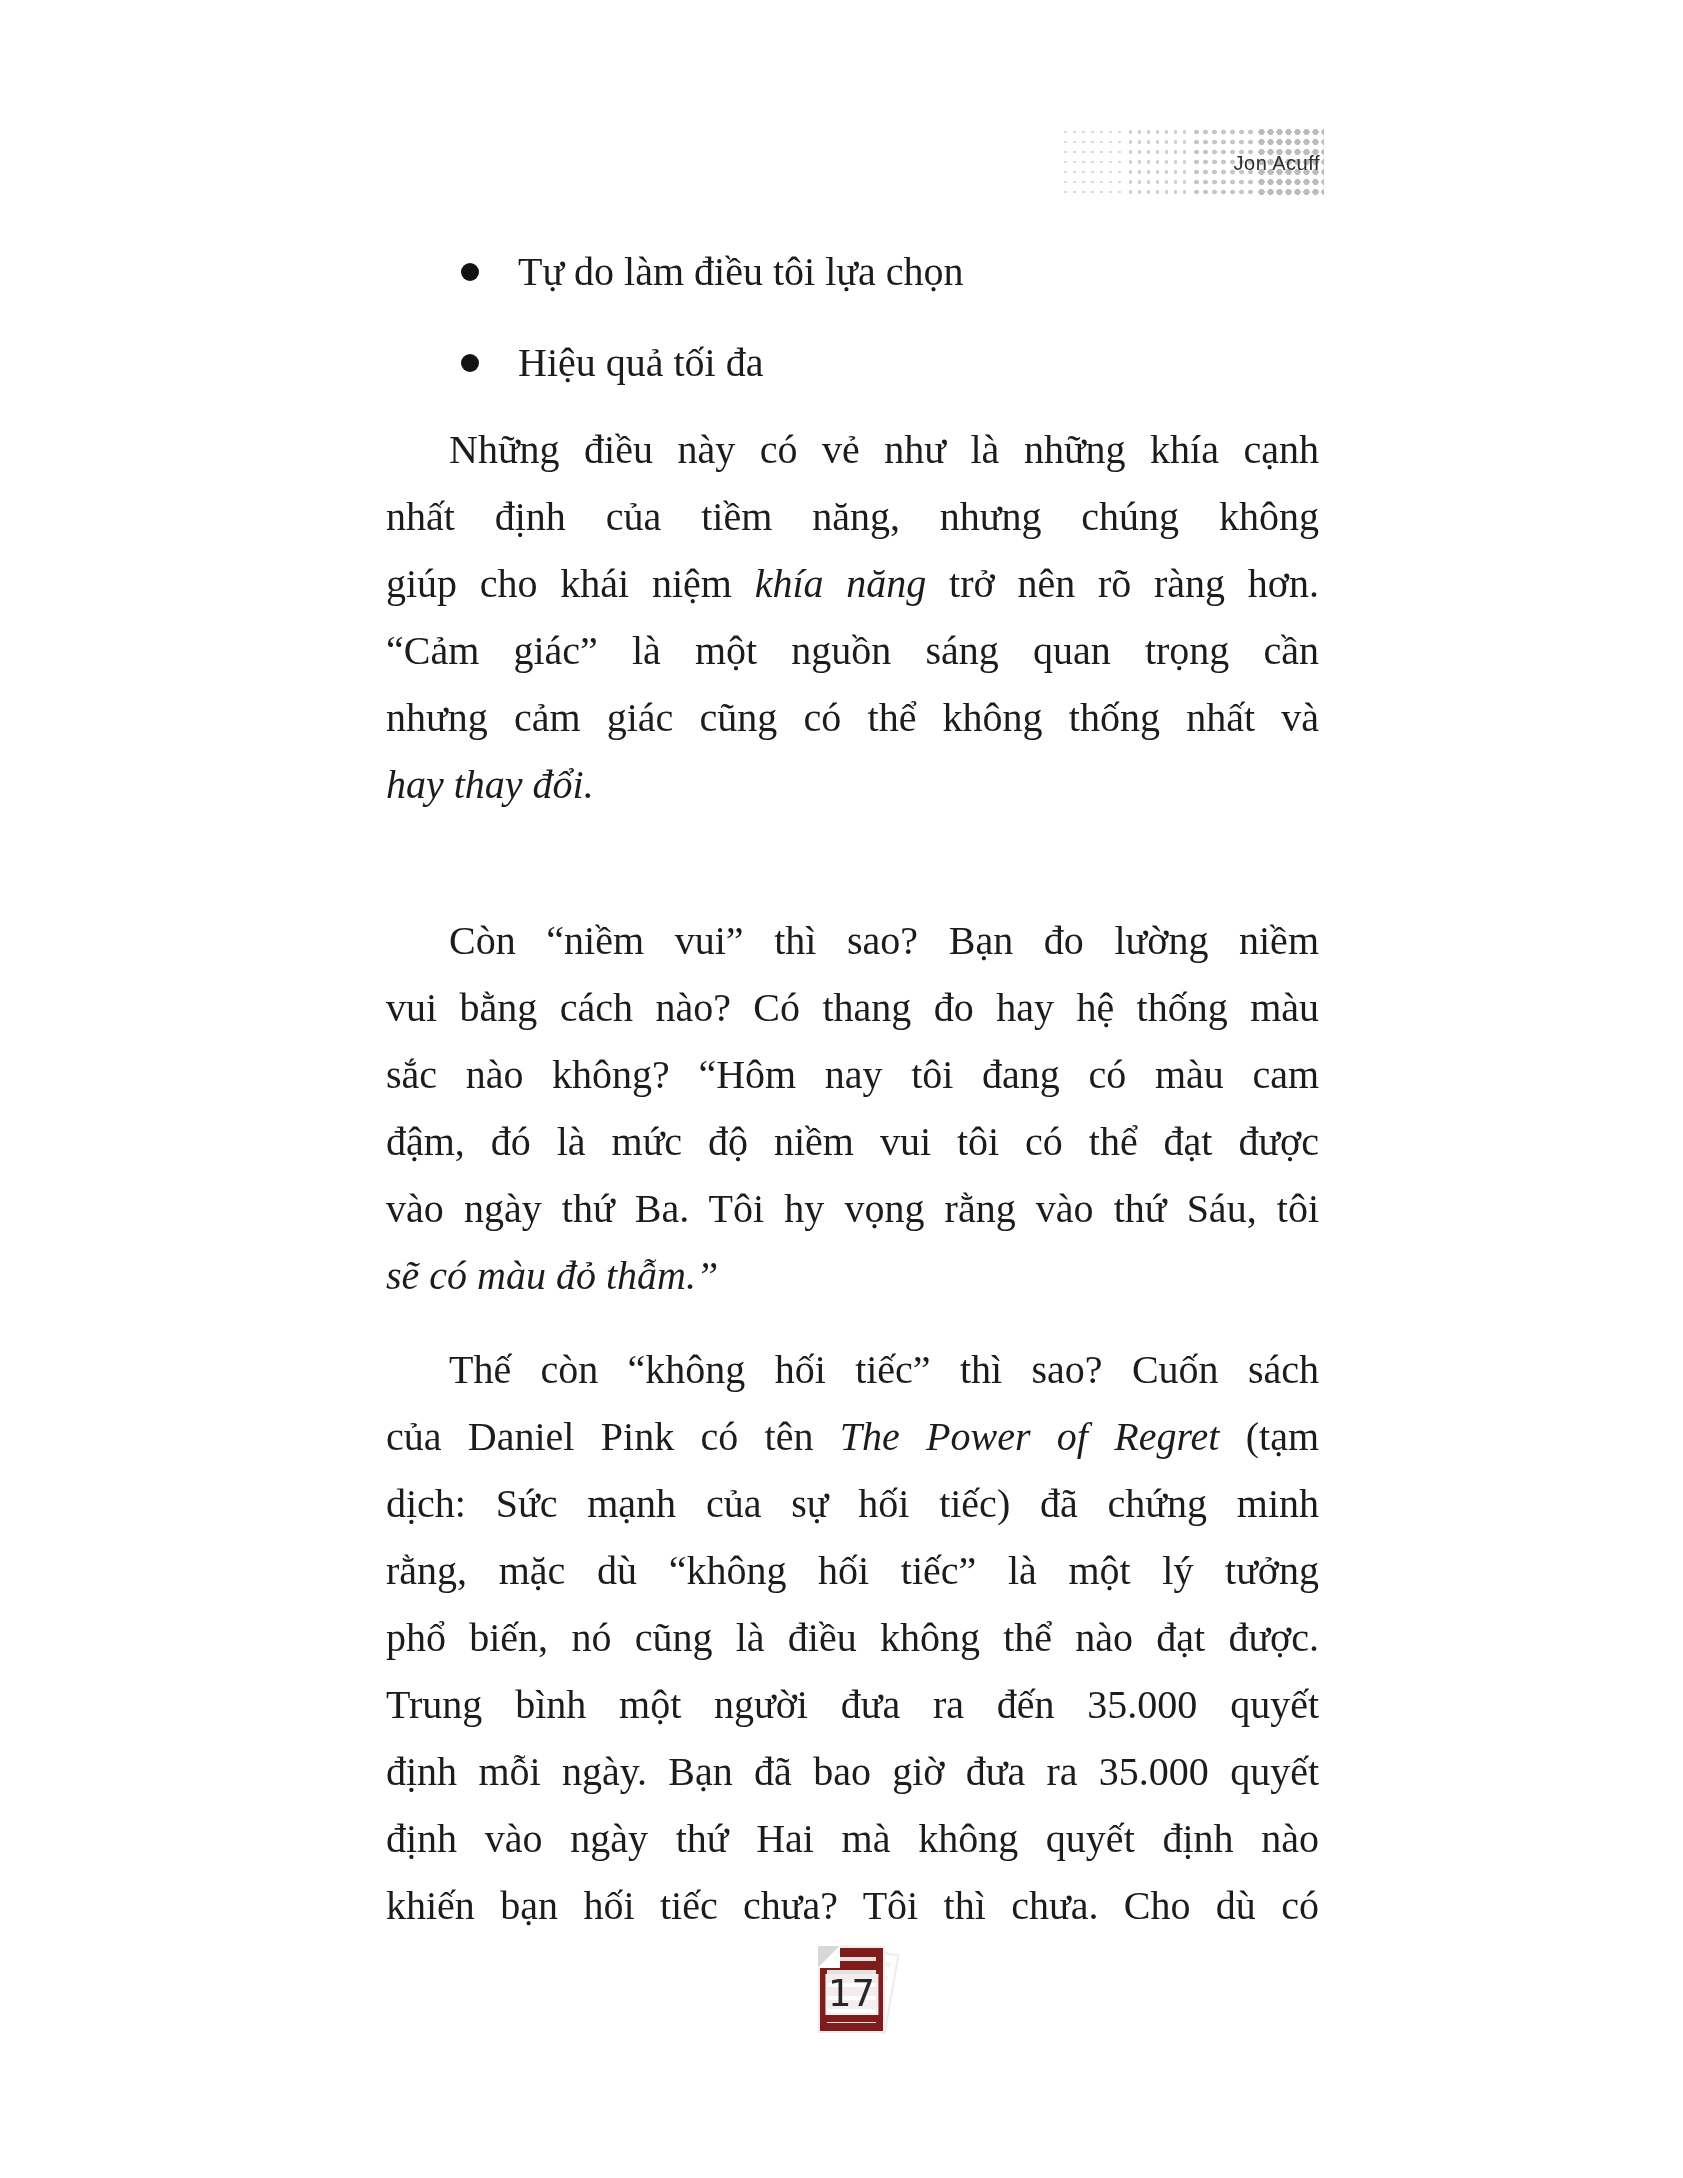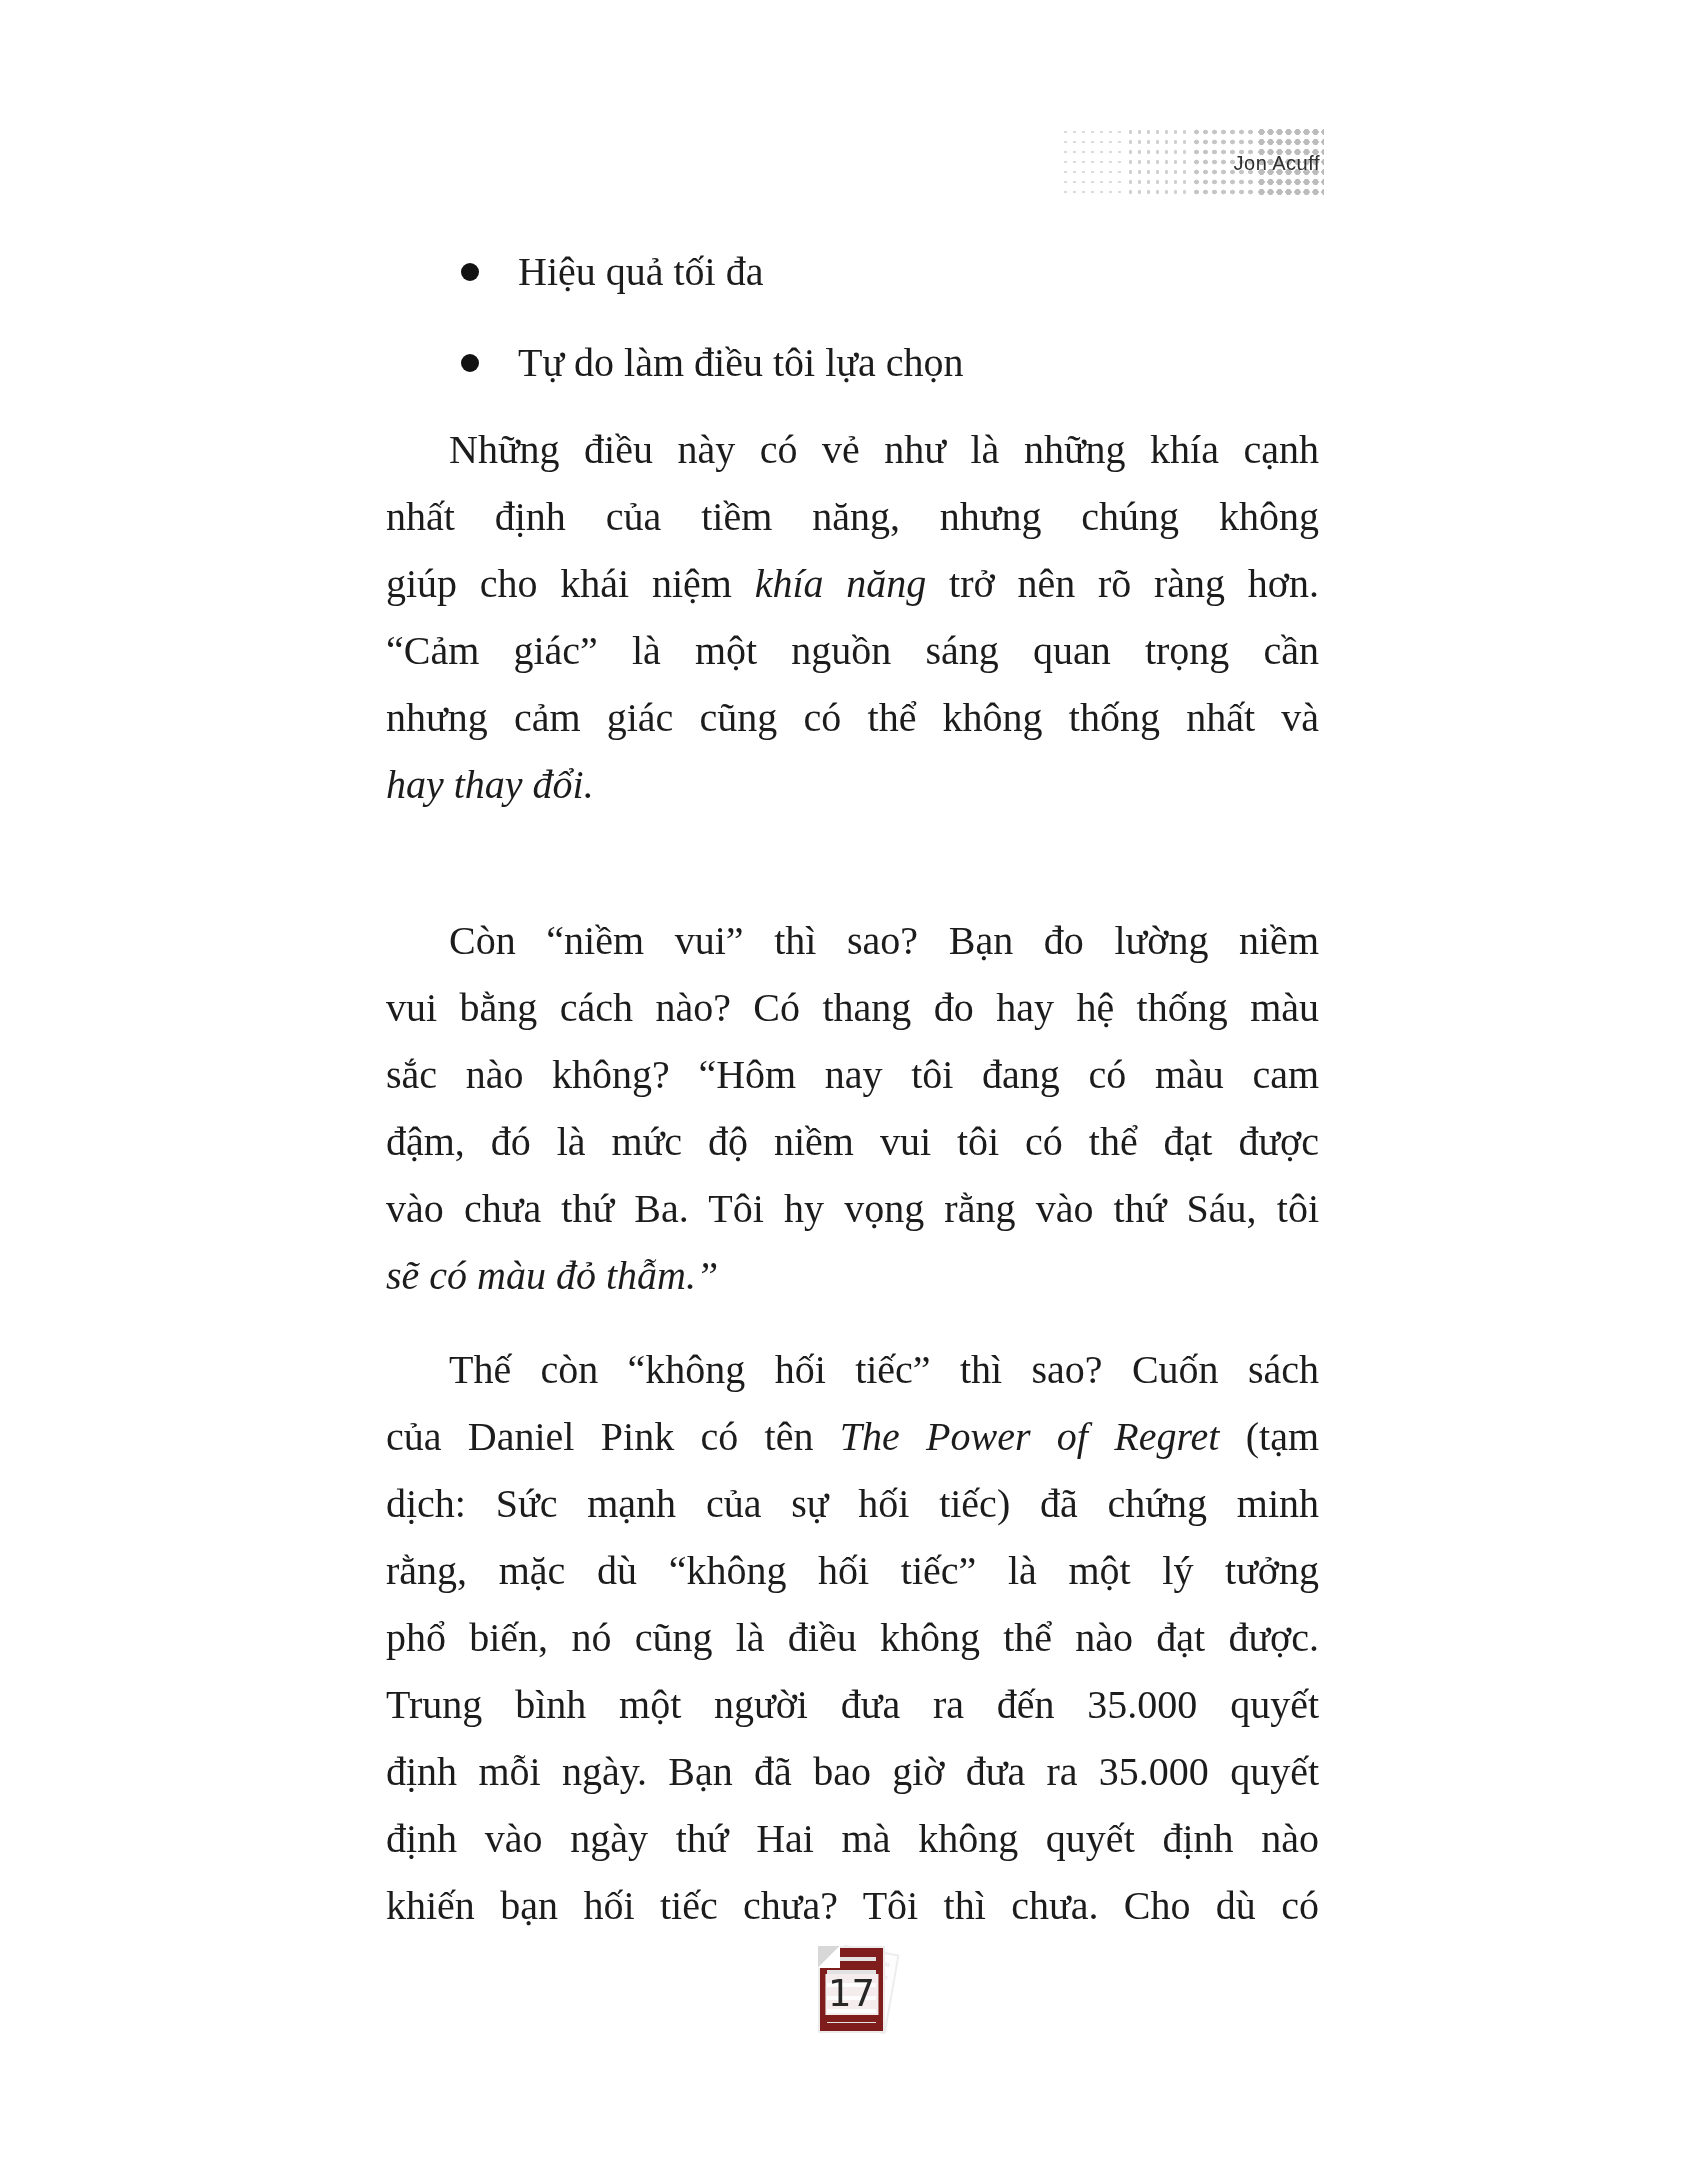--- a/index.html
+++ b/index.html
@@ -80,43 +80,43 @@
     <div class="dotstrip s1"></div>
     <div class="dotstrip s2"></div>
     <div class="dotstrip s3"></div>
     <div class="dotstrip s4"></div>
     <span class="author">Jon Acuff</span>
   </div>
 
   <ul class="bullets">
     <li class="bullet-item">
       <span class="dot"></span>
-      <span>Hiệu quả tối đa</span>
+      <span>Tự do làm điều tôi lựa chọn</span>
     </li>
     <li class="bullet-item">
       <span class="dot"></span>
-      <span>Tự do làm điều tôi lựa chọn</span>
+      <span>Hiệu quả tối đa</span>
     </li>
   </ul>
 
   <section class="para p1">
     <div class="line first">Những điều này có vẻ như là những khía cạnh</div>
     <div class="line">nhất định của tiềm năng, nhưng chúng không</div>
     <div class="line"><span>giúp cho khái niệm </span><em>khía năng</em><span> trở nên rõ ràng hơn.</span></div>
     <div class="line">“Cảm giác” là một nguồn sáng quan trọng cần</div>
     <div class="line">nhưng cảm giác cũng có thể không thống nhất và</div>
     <div class="line short">hay thay đổi.</div>
   </section>
 
   <section class="para p2">
     <div class="line first">Còn “niềm vui” thì sao? Bạn đo lường niềm</div>
     <div class="line">vui bằng cách nào? Có thang đo hay hệ thống màu</div>
     <div class="line">sắc nào không? “Hôm nay tôi đang có màu cam</div>
     <div class="line">đậm, đó là mức độ niềm vui tôi có thể đạt được</div>
-    <div class="line">vào chưa thứ Ba. Tôi hy vọng rằng vào thứ Sáu, tôi</div>
+    <div class="line">vào ngày thứ Ba. Tôi hy vọng rằng vào thứ Sáu, tôi</div>
     <div class="line short">sẽ có màu đỏ thẫm.”</div>
   </section>
 
   <section class="para p3">
     <div class="line first">Thế còn “không hối tiếc” thì sao? Cuốn sách</div>
     <div class="line"><span>của Daniel Pink có tên </span><em>The Power of Regret</em><span> (tạm</span></div>
     <div class="line">dịch: Sức mạnh của sự hối tiếc) đã chứng minh</div>
     <div class="line">rằng, mặc dù “không hối tiếc” là một lý tưởng</div>
     <div class="line">phổ biến, nó cũng là điều không thể nào đạt được.</div>
     <div class="line">Trung bình một người đưa ra đến 35.000 quyết</div>

